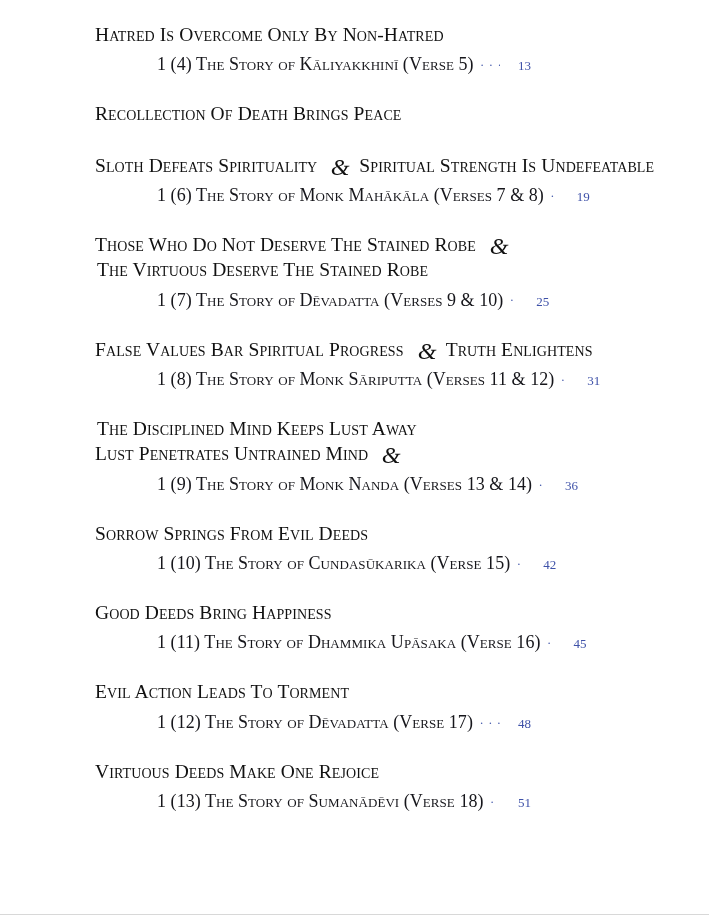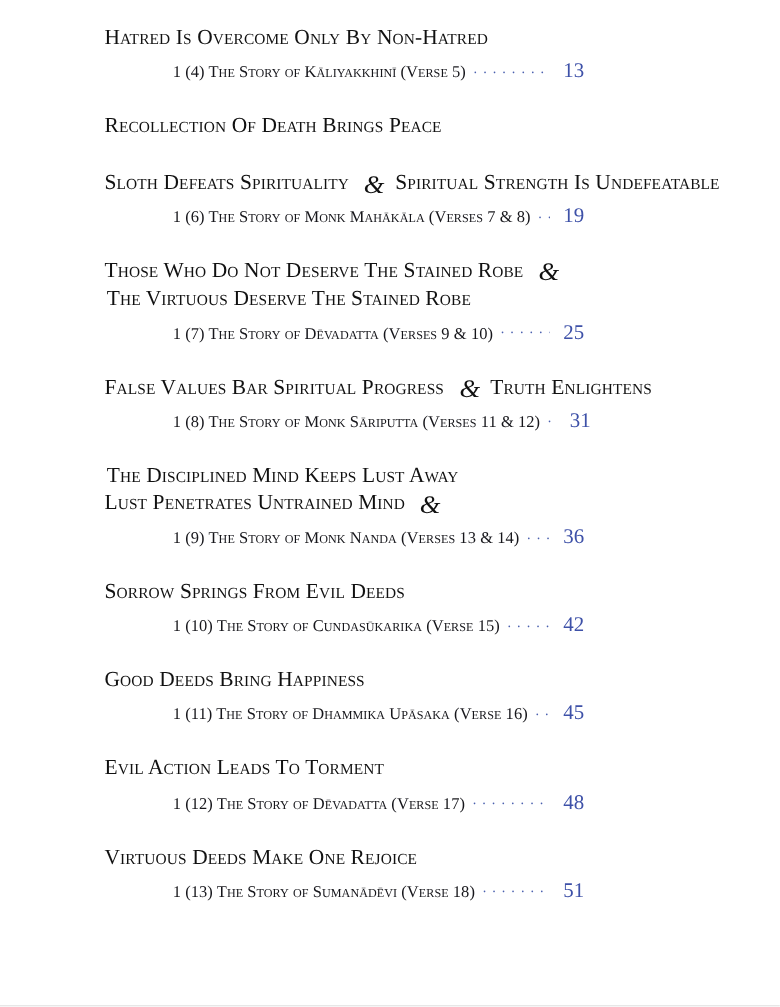--- a/index.html
+++ b/index.html
@@ -61,21 +61,21 @@
   
   .story-row {
     display: flex;
     align-items: baseline;
     padding-left: 140px;
     padding-right: 78px;
     margin-top: 7px;
   }
   .story-text {
     color: #16161b;
-    font-size: 15px;
+    font-size: 18px;
     font-variant: small-caps;
     white-space: nowrap;
     flex: 0 0 auto;
     letter-spacing: 0.05px;
   }
   .leader {
     flex: 1 1 auto;
     min-width: 8px;
     margin: 0 5px 0 7px;
     position: relative;
@@ -92,21 +92,21 @@
     font-size: 13px;
     letter-spacing: 1.1px;
     white-space: nowrap;
     color: #4a5fae;
     display: block;
     overflow: hidden;
   }
   .page-num {
     flex: 0 0 auto;
     color: #3e51a8;
-    font-size: 19px;
+    font-size: 13px;
     font-family: "Liberation Serif", "DejaVu Serif", serif;
     text-align: right;
     min-width: 26px;
   }
   
   .entry + .entry { margin-top: 26px; }
 </style>
 </head>
 <body>
 

